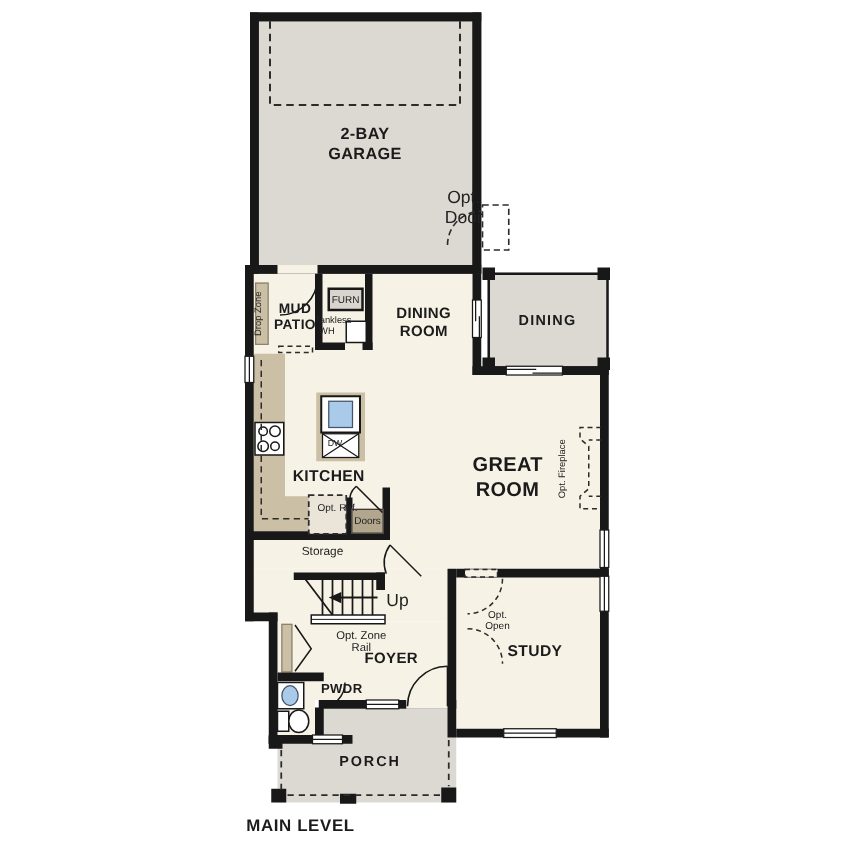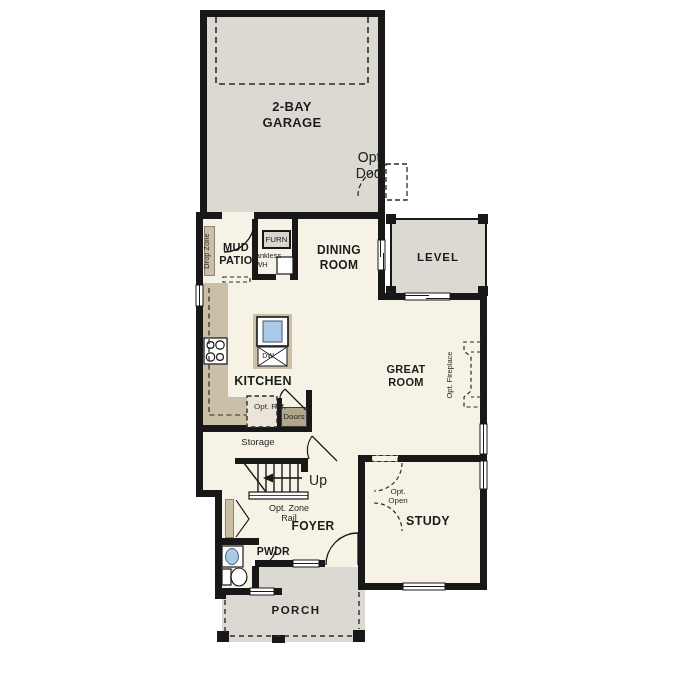--- a/index.html
+++ b/index.html
@@ -236,34 +236,35 @@
   </svg>
 
   <div class="lbl" style="left:252px;top:99px;width:80px;font-size:13px;">2-BAY GARAGE</div>
   <div class="sm" style="left:354px;top:149px;width:34px;font-size:14px;">Opt. Door</div>
 
   <div class="sm vt" style="left:159px;top:245px;width:100px;height:12px;font-size:7.5px;">Drop Zone</div>
   <div class="lbl" style="left:214px;top:241px;width:44px;font-size:11px;">MUD PATIO</div>
   <div class="sm" style="left:263px;top:235px;width:27px;font-size:8px;">FURN</div>
   <div class="sm" style="left:252px;top:252px;width:19px;font-size:7.5px;">Tankless WH</div>
   <div class="lbl" style="left:311px;top:243px;width:56px;font-size:12px;">DINING ROOM</div>
-  <div class="lbl" style="left:408px;top:250px;width:60px;font-size:11.5px;letter-spacing:1px;">LEVEL</div>
+  <div class="lbl" style="left:408px;top:250px;width:60px;font-size:11.5px;letter-spacing:1px;">DINING</div>
 
   <div class="lbl" style="left:223px;top:374px;width:80px;font-size:12.5px;">KITCHEN</div>
   <div class="sm" style="left:259px;top:352px;width:18px;font-size:7px;">DW</div>
   <div class="sm" style="left:248px;top:402px;width:44px;font-size:8px;">Opt. Ref.</div>
   <div class="sm" style="left:279px;top:412px;width:30px;font-size:8px;">Doors</div>
 
-  <div class="lbl" style="left:378px;top:363px;width:56px;font-size:11px;">GREAT ROOM</div>
+  <div class="lbl" style="left:378px;top:363px;width:56px;font-size:16px;">GREAT ROOM</div>
   <div class="sm vt" style="left:402px;top:369px;width:100px;height:12px;font-size:7.5px;">Opt. Fireplace</div>
 
   <div class="sm" style="left:228px;top:437px;width:60px;font-size:9.5px;">Storage</div>
   <div class="sm" style="left:308px;top:472px;width:20px;font-size:14px;">Up</div>
   <div class="sm" style="left:263px;top:503px;width:52px;font-size:9px;">Opt. Zone Rail</div>
   <div class="lbl" style="left:283px;top:519px;width:60px;font-size:12px;">FOYER</div>
 
   <div class="sm" style="left:381px;top:487px;width:34px;font-size:8px;">Opt. Open</div>
   <div class="lbl" style="left:398px;top:514px;width:60px;font-size:12.5px;">STUDY</div>
 
   <div class="lbl" style="left:246px;top:545px;width:44px;font-size:10.5px;text-align:right;">PWDR</div>
   <div class="lbl" style="left:266px;top:603px;width:60px;font-size:11.5px;letter-spacing:1.5px;">PORCH</div>
 
+  <div class="lbl" style="left:197px;top:653px;width:130px;font-size:13.5px;text-align:left;letter-spacing:.5px;">MAIN LEVEL</div>
 </div>
 
 </body></html>

